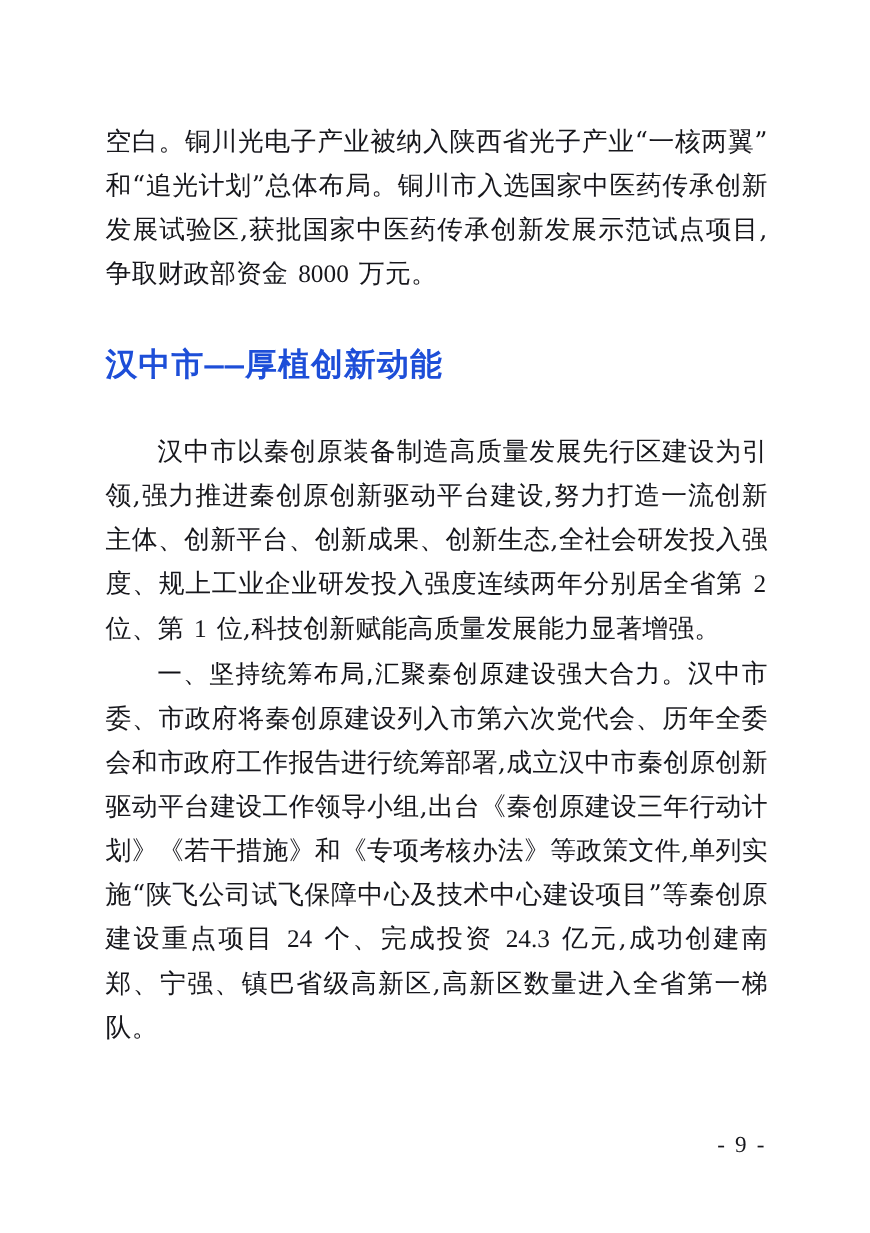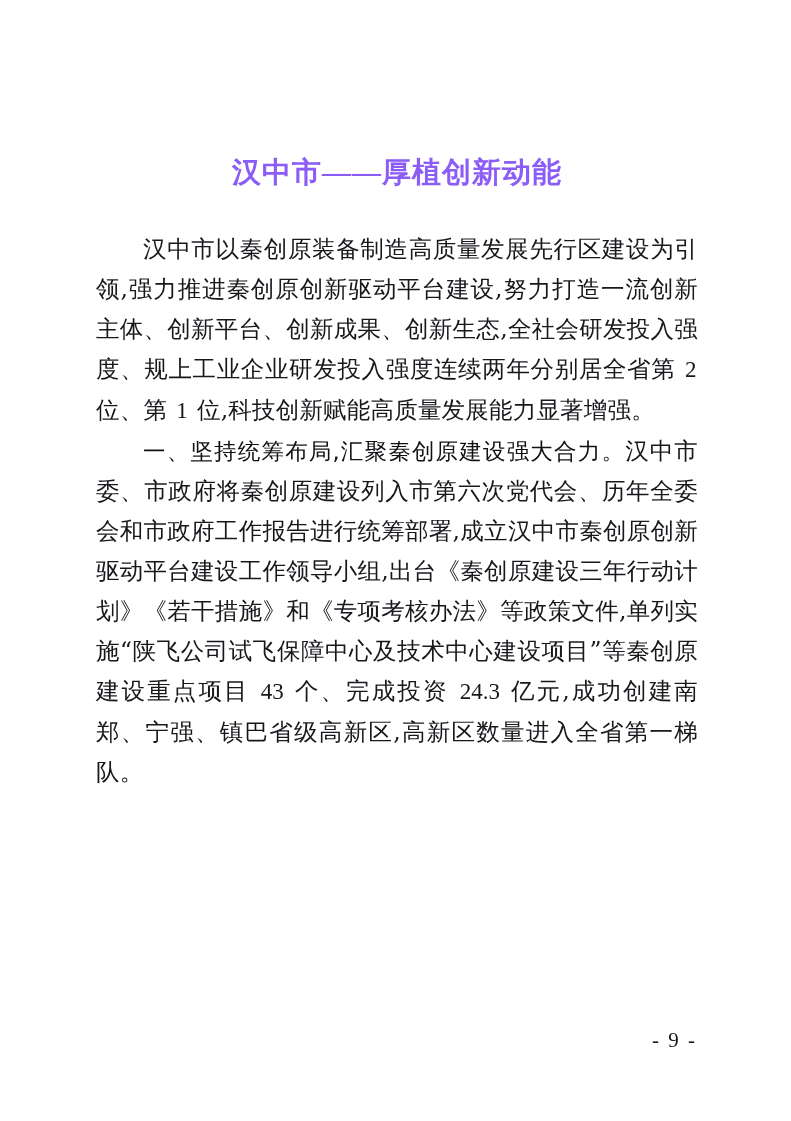--- a/index.html
+++ b/index.html
@@ -62,27 +62,26 @@
 
   
   .continuation {
     margin-bottom: 0;
   }
 
   
   .doc-title {
     margin: 0;
     padding: 0;
-    text-align: center;
-    font-family: Liberation Serif, serif;
+    font-family: Liberation Mono, monospace;
     font-weight: 700;
     font-size: 29px;
     line-height: 45px;
     letter-spacing: 1px;
-    color: #8b5cf6;
+    color: #1d4ed8;
   }
   .title-gap-top { height: 42px; }
   .title-gap-bottom { height: 34px; }
 
   .doc-title .t-line {
     display: block;
     white-space: nowrap;
   }
 
   
@@ -107,33 +106,34 @@
     color: #17171c;
   }
 </style>
 </head>
 <body>
 
 <div class="page">
 
   <div class="content">
 
+    <p class="para continuation">空白。铜川光电子产业被纳入陕西省光子产业“一核两翼”和“追光计划”总体布局。铜川市入选国家中医药传承创新发展试验区,获批国家中医药传承创新发展示范试点项目,争取财政部资金 <span class="num">8000</span> 万元。</p>
 
     <div class="title-gap-top"></div>
 
     <h1 class="doc-title">
       <span class="t-line">汉中市——厚植创新动能</span>
     </h1>
 
     <div class="title-gap-bottom"></div>
 
     <p class="para indent">汉中市以秦创原装备制造高质量发展先行区建设为引领,强力推进秦创原创新驱动平台建设,努力打造一流创新主体、创新平台、创新成果、创新生态,全社会研发投入强度、规上工业企业研发投入强度连续两年分别居全省第 <span class="num">2</span> 位、第 <span class="num">1</span> 位,科技创新赋能高质量发展能力显著增强。</p>
 
     <p class="para indent">
-      <span class="sec-head">一、坚持统筹布局,汇聚秦创原建设强大合力。</span><span>汉中市委、市政府将秦创原建设列入市第六次党代会、历年全委会和市政府工作报告进行统筹部署,成立汉中市秦创原创新驱动平台建设工作领导小组,出台《秦创原建设三年行动计划》《若干措施》和《专项考核办法》等政策文件,单列实施“陕飞公司试飞保障中心及技术中心建设项目”等秦创原建设重点项目 <span class="num">43</span> 个、完成投资 <span class="num">24.3</span> 亿元,成功创建南郑、宁强、镇巴省级高新区,高新区数量进入全省第一梯队。</span>
+      <span class="sec-head">一、坚持统筹布局,汇聚秦创原建设强大合力。</span><span>汉中市委、市政府将秦创原建设列入市第六次党代会、历年全委会和市政府工作报告进行统筹部署,成立汉中市秦创原创新驱动平台建设工作领导小组,出台《秦创原建设三年行动计划》《若干措施》和《专项考核办法》等政策文件,单列实施“陕飞公司试飞保障中心及技术中心建设项目”等秦创原建设重点项目 <span class="num">24</span> 个、完成投资 <span class="num">24.3</span> 亿元,成功创建南郑、宁强、镇巴省级高新区,高新区数量进入全省第一梯队。</span>
     </p>
 
 
   </div>
 
   <div class="page-number">- 9 -</div>
 
 </div>
 
 </body></html>

